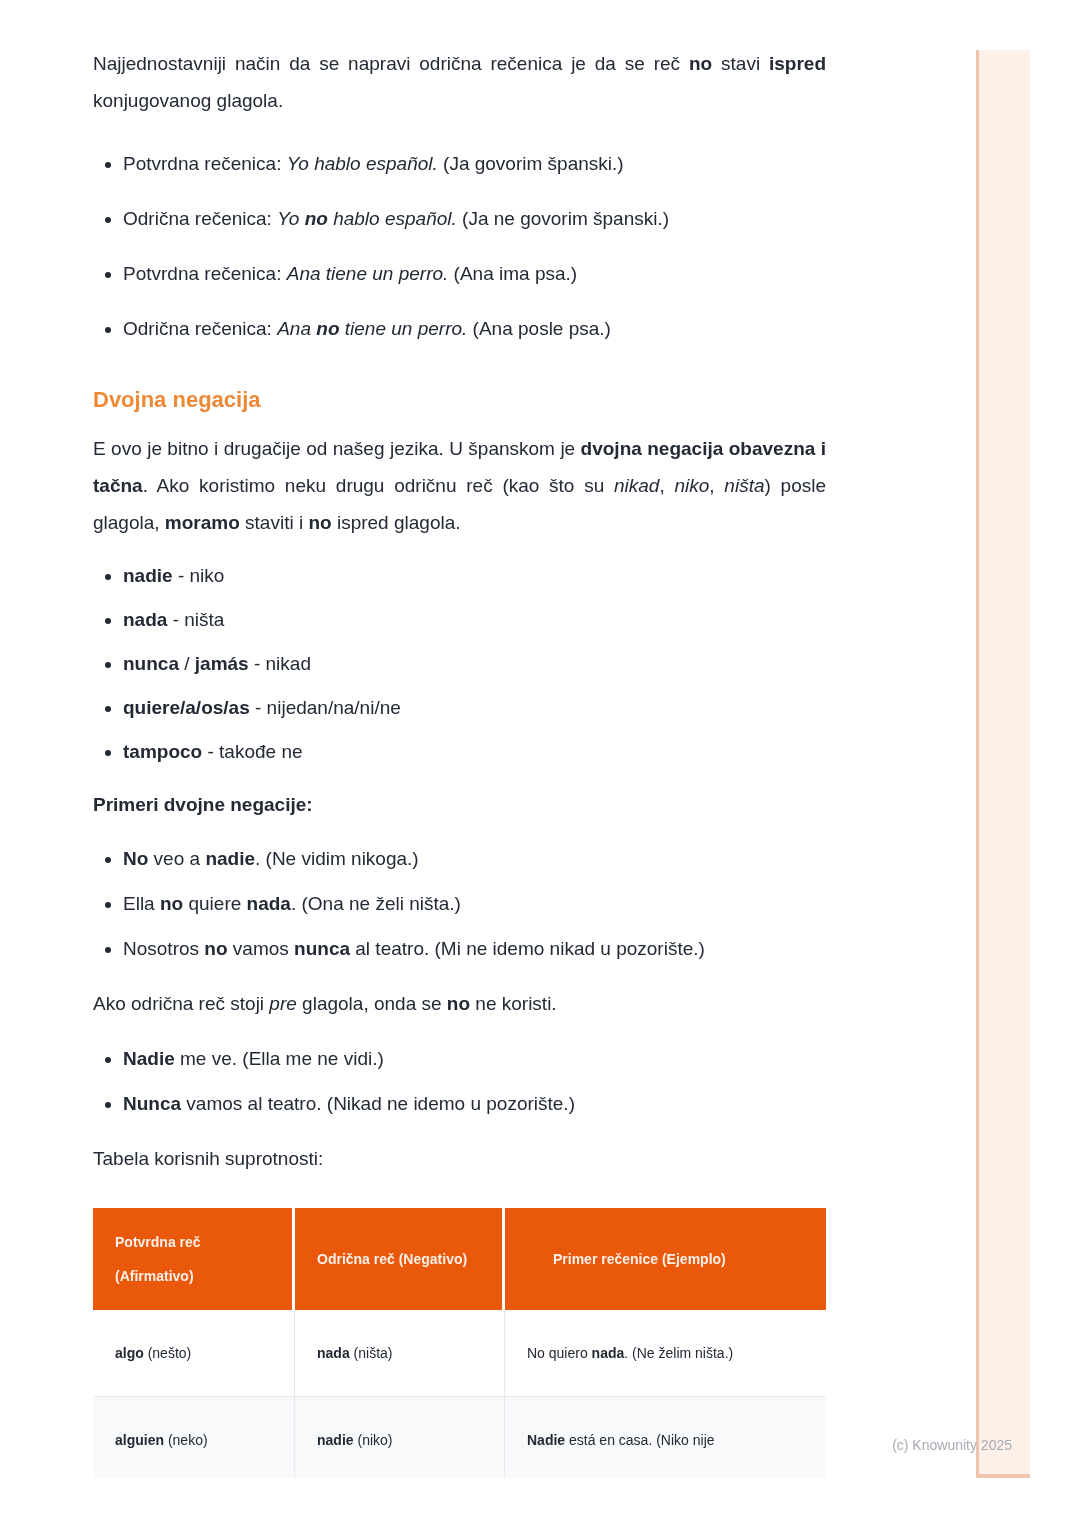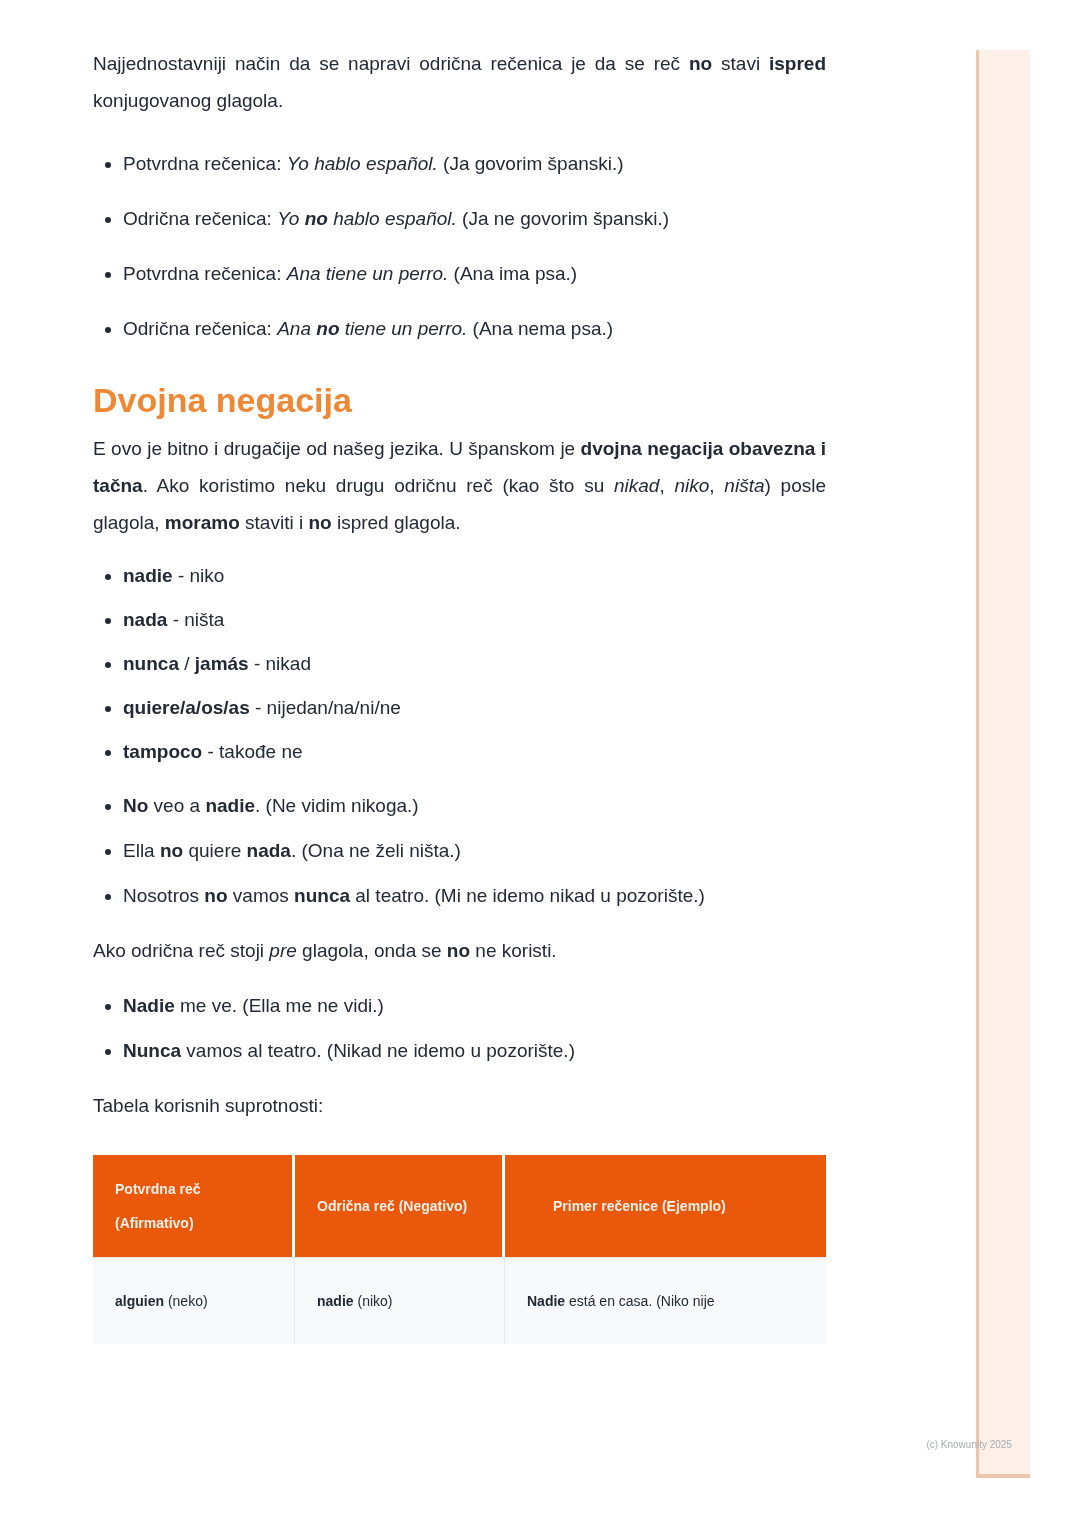--- a/index.html
+++ b/index.html
@@ -34,21 +34,21 @@
     line-height: 37px;
   }
   .content p { margin: 0; }
   .justify { text-align: justify; }
   .b { font-weight: 700; }
   .i { font-style: italic; }
   .bold-line { font-weight: 700; }
 
   h2.section-heading {
     margin: 36px 0 0 0;
-    font-size: 34px;
+    font-size: 22px;
     line-height: 34px;
     font-weight: 700;
     color: var(--heading_orange, #ed8936);
   }
 
   ul.list {
     margin: 0;
     padding: 0 0 0 30px;
     list-style: disc outside;
   }
@@ -111,56 +111,57 @@
     box-sizing: border-box;
     background: var(--strip_fill, #fcf0e8);
     border-left: 3px solid var(--strip_border, #f0c5ae);
     border-bottom: 4px solid var(--strip_border, #f0c5ae);
     z-index: 1;
   }
   .credit {
     position: absolute;
     top: 1435px;
     right: 68px;
-    font-size: 10px;
+    font-size: 14px;
     line-height: 20px;
     color: var(--credit_gray, #a7abb2);
     z-index: 2;
     white-space: nowrap;
   }
 </style>
 </head>
 <body>
 
 <div class="page">
   <div class="clip">
 
     <div class="content">
 
       <p class="justify"><span>Najjednostavniji način da se napravi odrična rečenica je da se reč </span><span class="b">no</span><span> stavi </span><span class="b">ispred</span><span> konjugovanog glagola.</span></p>
 
       <ul class="list sp-lg">
         <li><span>Potvrdna rečenica: </span><span class="i">Yo hablo español.</span><span> (Ja govorim španski.)</span></li>
         <li><span>Odrična rečenica: </span><span class="i">Yo </span><span class="b i">no</span><span class="i"> hablo español.</span><span> (Ja ne govorim španski.)</span></li>
         <li><span>Potvrdna rečenica: </span><span class="i">Ana tiene un perro.</span><span> (Ana ima psa.)</span></li>
-        <li><span>Odrična rečenica: </span><span class="i">Ana </span><span class="b i">no</span><span class="i"> tiene un perro.</span><span> (Ana nema psa.)</span></li>
+        <li><span>Odrična rečenica: </span><span class="i">Ana </span><span class="b i">no</span><span class="i"> tiene un perro.</span><span> (Ana posle psa.)</span></li>
       </ul>
 
       <h2 class="section-heading">Dvojna negacija</h2>
 
       <p class="justify mt-13"><span>E ovo je bitno i drugačije od našeg jezika. U španskom je </span><span class="b">dvojna negacija obavezna i tačna</span><span>. Ako koristimo neku drugu odričnu reč (kao što su </span><span class="i">nikad</span><span>, </span><span class="i">niko</span><span>, </span><span class="i">ništa</span><span>) posle glagola, </span><span class="b">moramo</span><span> staviti i </span><span class="b">no</span><span> ispred glagola.</span></p>
 
       <ul class="list sp-sm">
         <li><span class="b">nadie</span><span> - niko</span></li>
         <li><span class="b">nada</span><span> - ništa</span></li>
         <li><span class="b">nunca</span><span> / </span><span class="b">jamás</span><span> - nikad</span></li>
         <li><span class="b">quiere/a/os/as</span><span> - nijedan/na/ni/ne</span></li>
         <li><span class="b">tampoco</span><span> - takođe ne</span></li>
       </ul>
 
+      <p class="bold-line mt-16">Primeri dvojne negacije:</p>
 
       <ul class="list sp-md">
         <li><span class="b">No</span><span> veo a </span><span class="b">nadie</span><span>. (Ne vidim nikoga.)</span></li>
         <li><span>Ella </span><span class="b">no</span><span> quiere </span><span class="b">nada</span><span>. (Ona ne želi ništa.)</span></li>
         <li><span>Nosotros </span><span class="b">no</span><span> vamos </span><span class="b">nunca</span><span> al teatro. (Mi ne idemo nikad u pozorište.)</span></li>
       </ul>
 
       <p class="mt-18"><span>Ako odrična reč stoji </span><span class="i">pre</span><span> glagola, onda se </span><span class="b">no</span><span> ne koristi.</span></p>
 
       <ul class="list sp-md" style="margin-top:18px">
@@ -177,20 +178,25 @@
             <col class="c3">
         </colgroup>
         <thead>
           <tr>
             <th>Potvrdna reč (Afirmativo)</th>
             <th>Odrična reč (Negativo)</th>
             <th>Primer rečenice (Ejemplo)</th>
           </tr>
         </thead>
         <tbody>
+          <tr class="row-odd">
+            <td><span class="b">algo</span><span> (nešto)</span></td>
+            <td><span class="b">nada</span><span> (ništa)</span></td>
+            <td><span>No quiero </span><span class="b">nada</span><span>. (Ne želim ništa.)</span></td>
+          </tr>
           <tr class="row-even">
             <td><span class="b">alguien</span><span> (neko)</span></td>
             <td><span class="b">nadie</span><span> (niko)</span></td>
             <td><span class="b">Nadie</span><span> está en casa. (Niko nije</span></td>
           </tr>
         </tbody>
       </table>
 
     </div>
 

